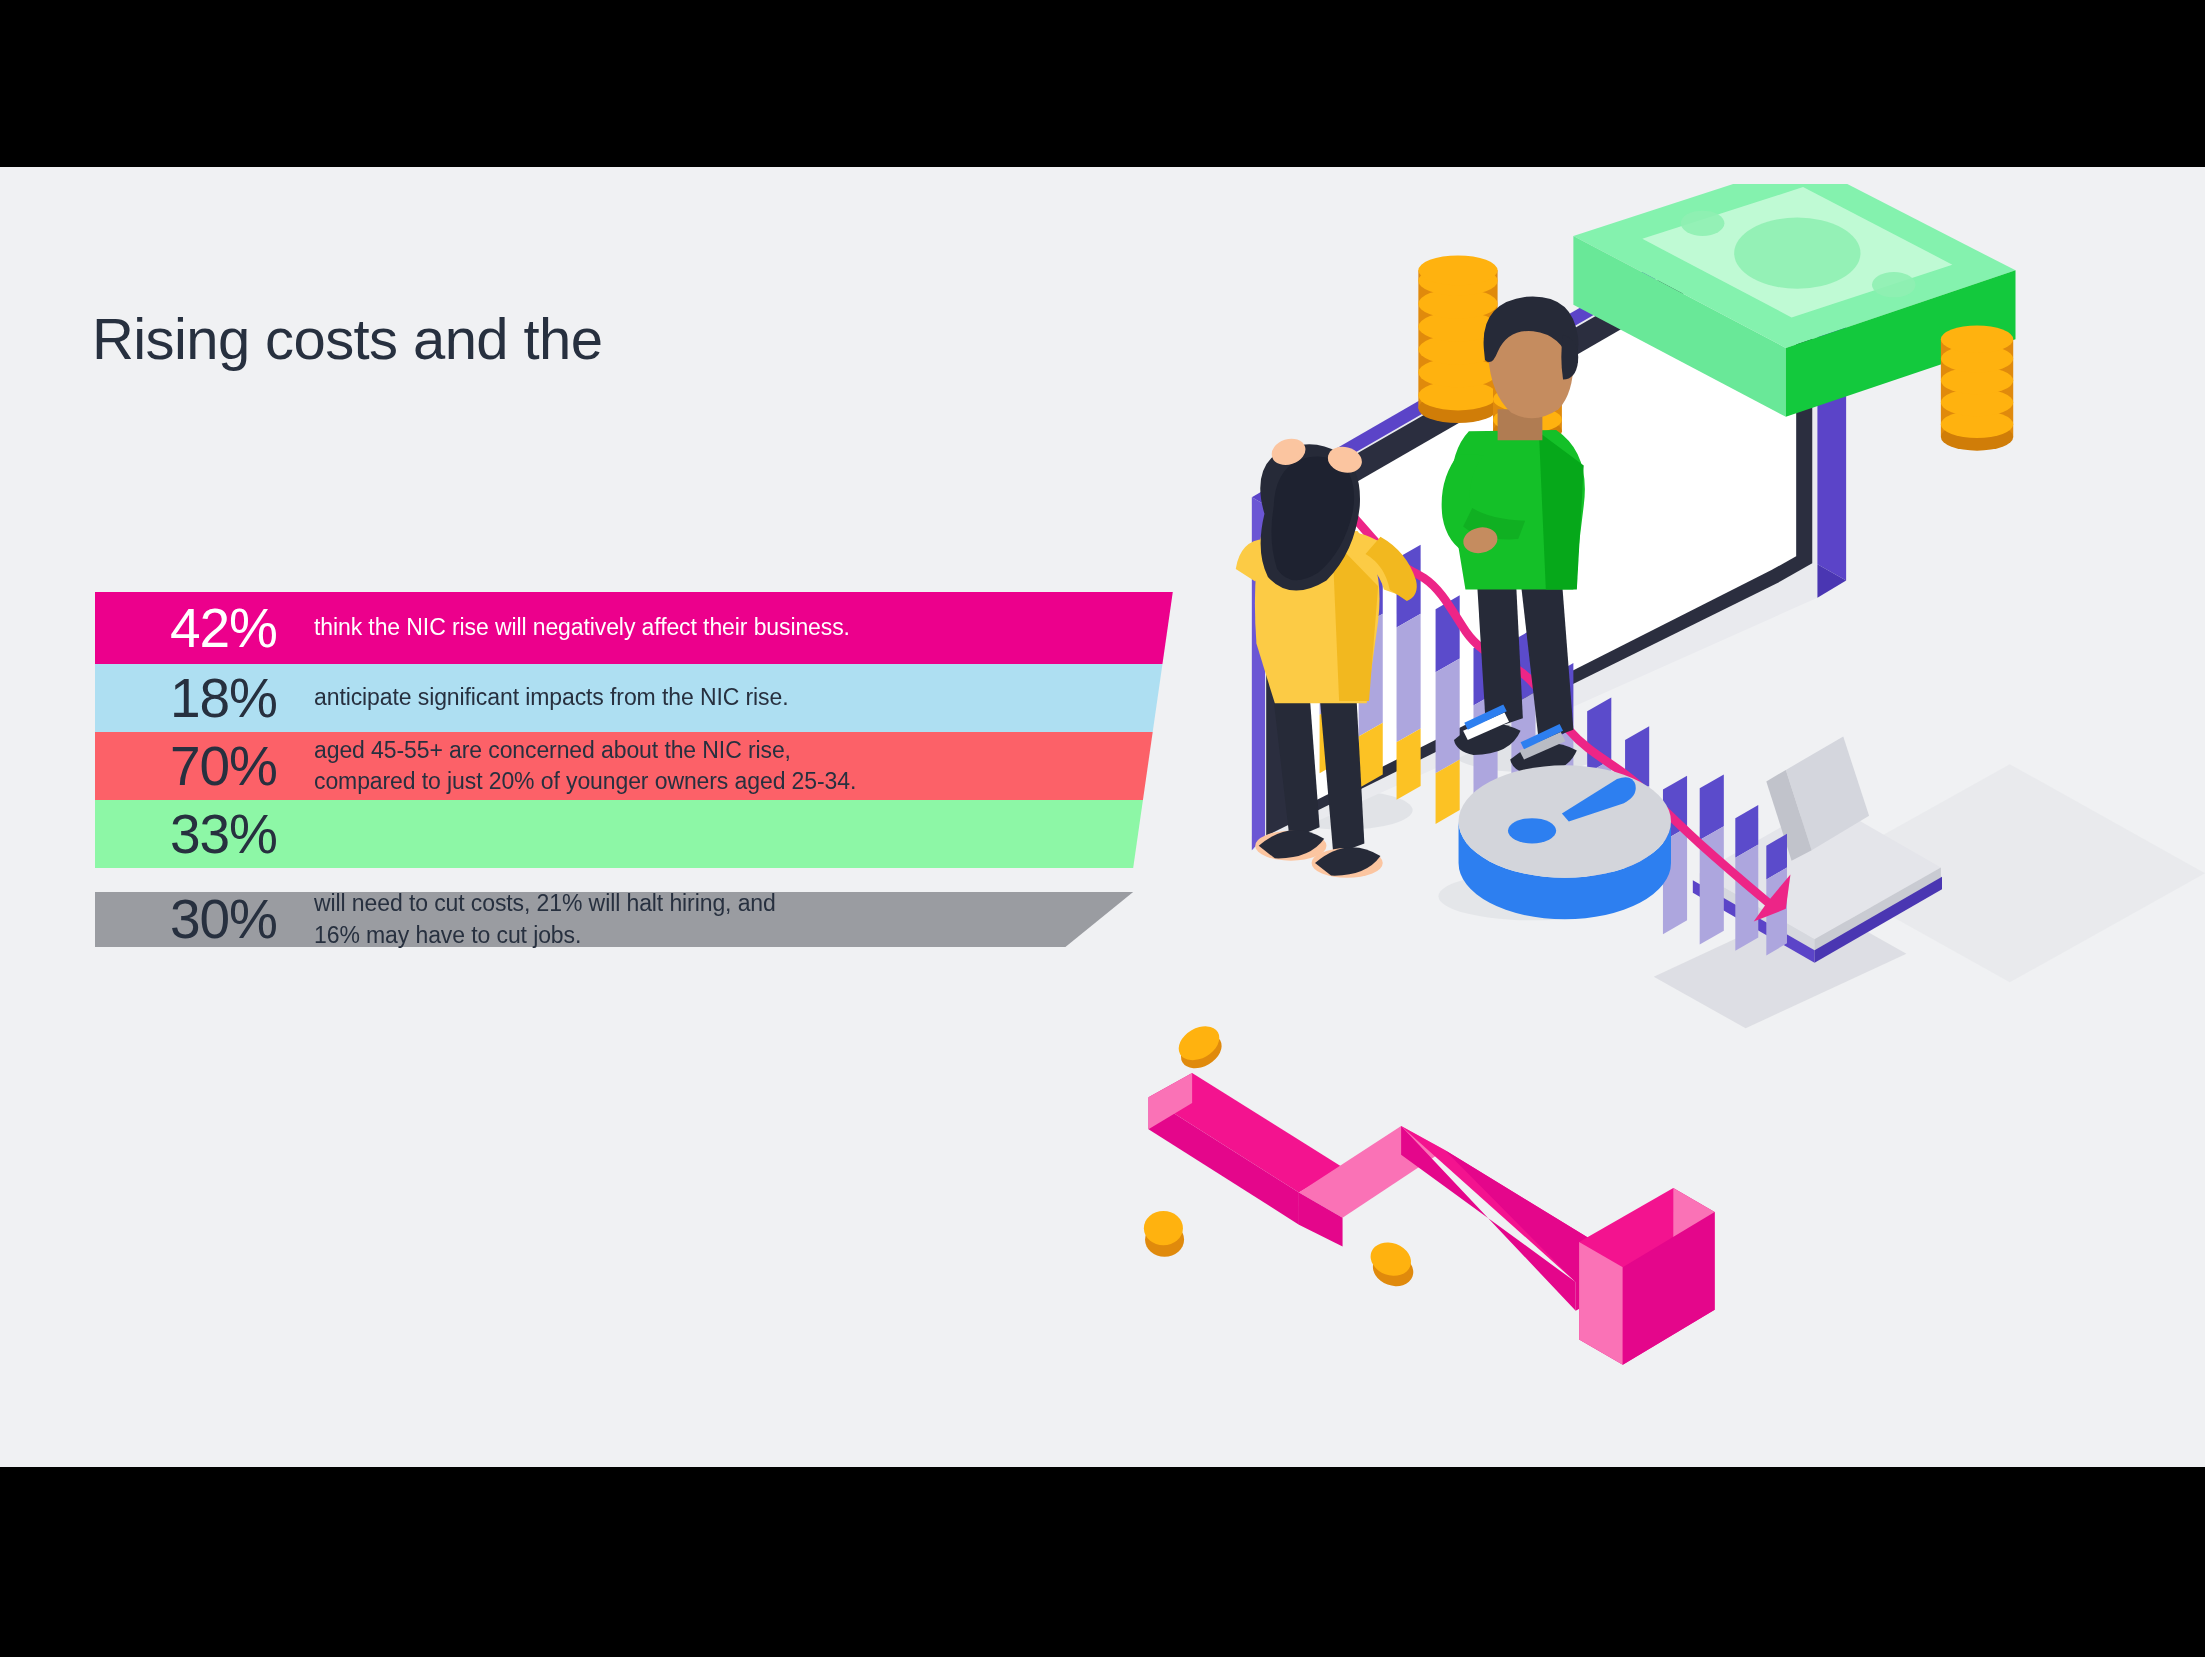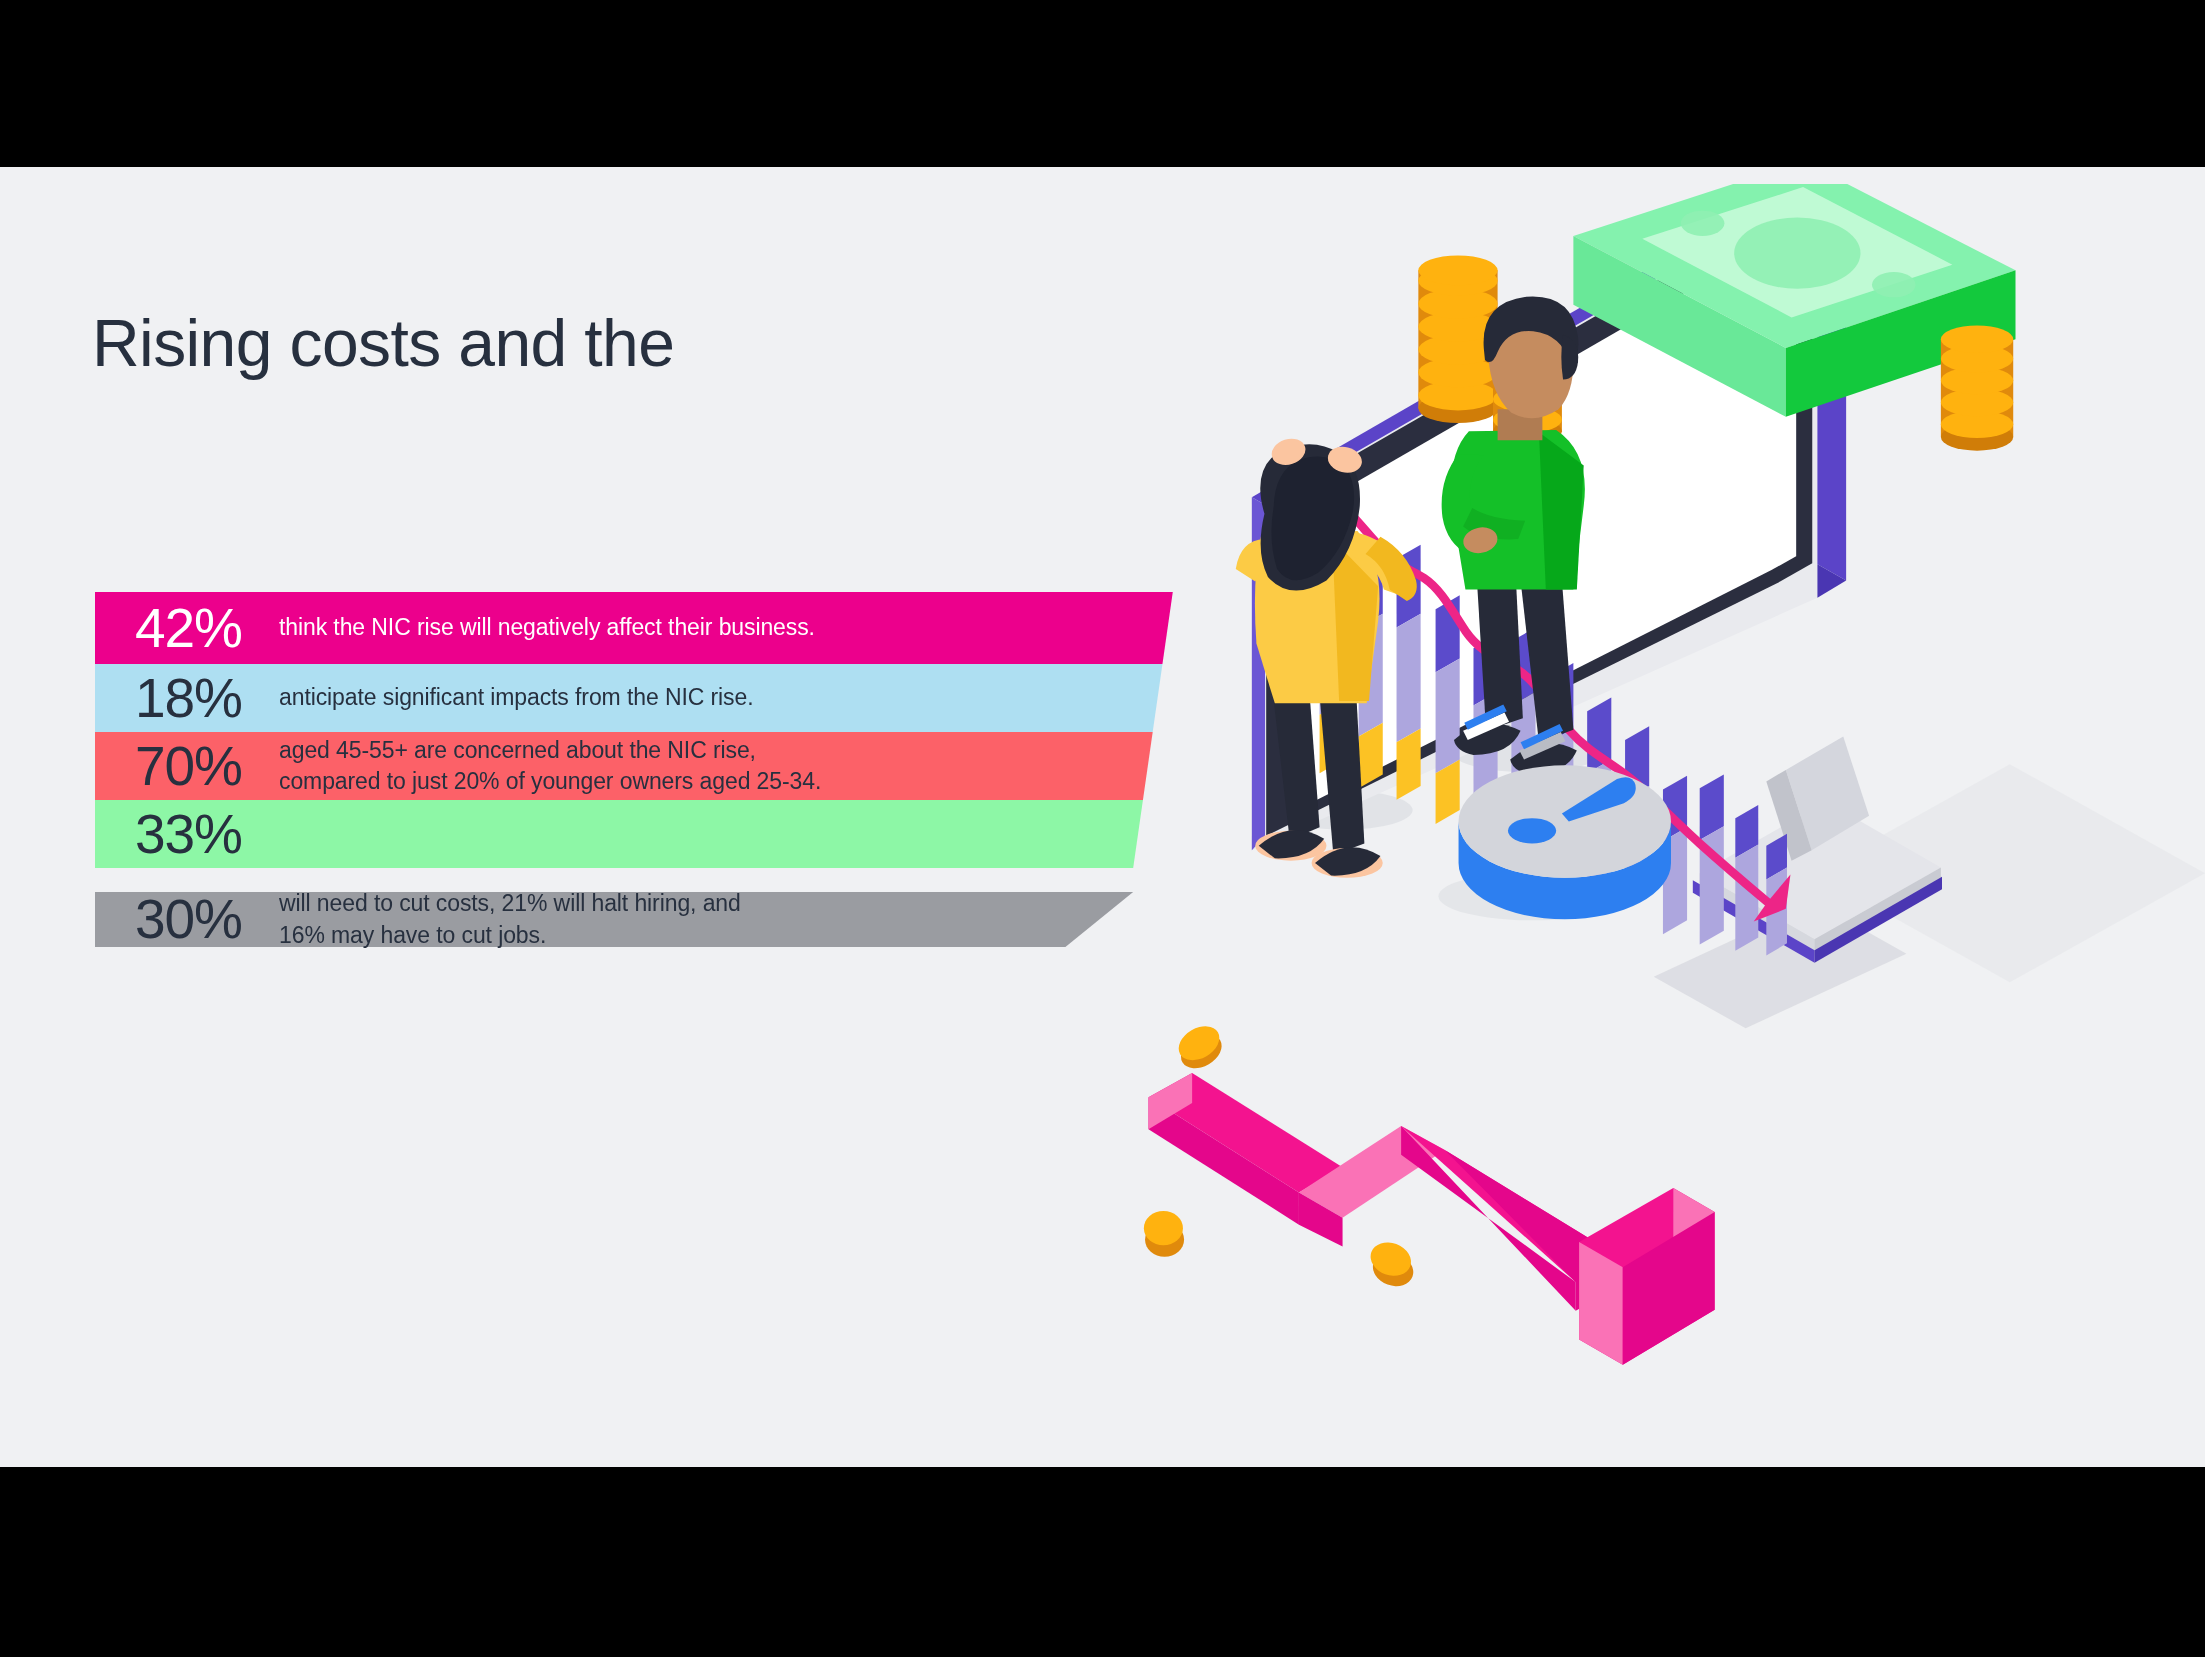--- a/index.html
+++ b/index.html
@@ -21,29 +21,29 @@
   
   #slide {
     position:absolute; left:0; top:167px;
     width:2205px; height:1301px;
     background:#F0F1F3; overflow:hidden;
   }
 
   
   #title-block { position:absolute; left:92px; top:138px; width:976px; }
   .title-line {
-    font-size:66px; line-height:1.16; color:#27303F;
+    font-size:58px; line-height:1.16; color:#27303F;
     font-weight:400; letter-spacing:-0.6px; white-space:nowrap;
   }
 
   
   #stat-funnel { position:absolute; left:95px; top:425px; width:1091px; height:322px; }
   .stat-row {
     position:relative; width:100%;
-    display:flex; align-items:center;
+    display:flex; align-items:center;padding-left:35px;
   }
   .stat-row .rowbg {
     position:absolute; left:0; top:0; width:100%; height:100%;
   }
   .stat-inner {
     position:relative; z-index:2; display:flex; align-items:center; width:100%;
     padding-left:40px;
   }
   .stat-pct {
     font-size:55px; font-weight:400; line-height:1;

